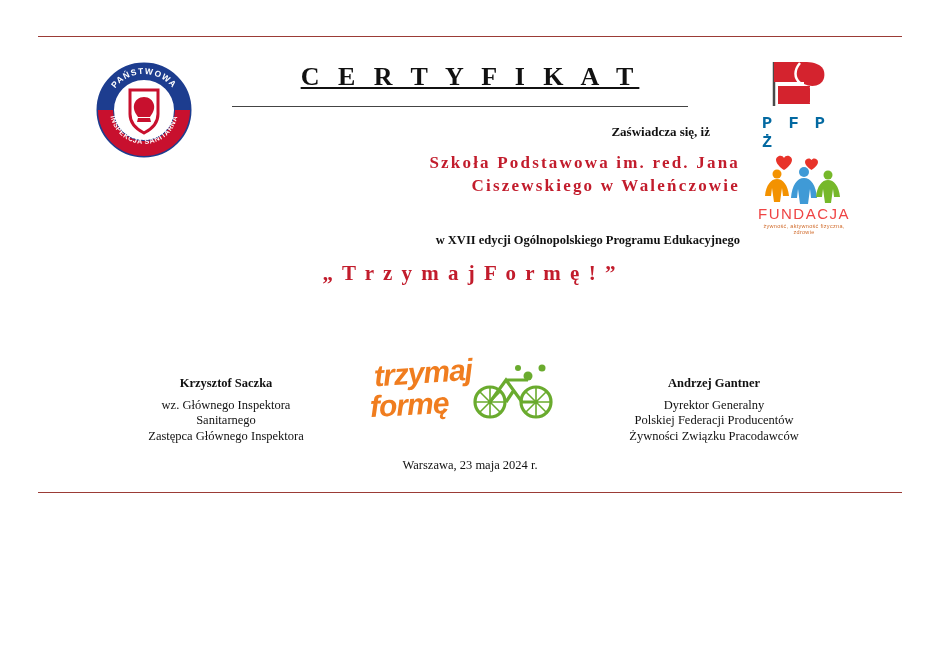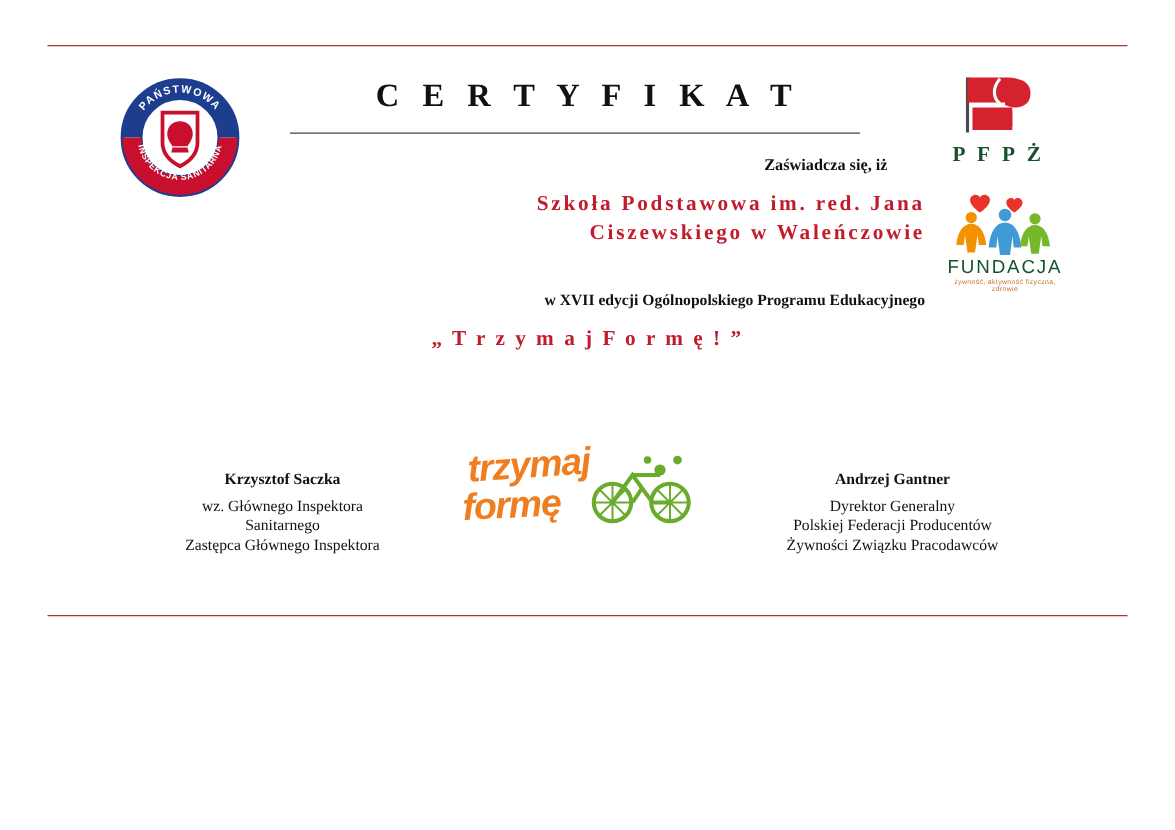--- a/index.html
+++ b/index.html
@@ -46,44 +46,44 @@
   
   .pfpz-logo {
     position: absolute;
     left: 758px;
     top: 60px;
     width: 92px;
     height: 78px;
   }
   .pfpz-mark { position: relative; width: 78px; height: 48px; margin-left: 6px; }
   .pfpz-text {
-    font-family: Liberation Serif, serif;
+    font-family: Liberation Mono, monospace;
     font-size: 17px;
     letter-spacing: 3px;
-    color: #14532d;
+    color: #0369a1;
     margin-top: 6px;
     margin-left: 4px;
     font-weight: 600;
   }
 
   
   .fundacja-logo {
     position: absolute;
     left: 752px;
     top: 152px;
     width: 104px;
     height: 80px;
     text-align: center;
   }
   .fundacja-mark { position: relative; width: 104px; height: 52px; }
   .fundacja-text {
     font-family: "Liberation Sans", sans-serif;
     font-size: 15px;
     letter-spacing: 1.5px;
-    color: #14532d;
+    color: #ef4444;
     margin-top: 1px;
   }
   .fundacja-sub {
     font-family: "Liberation Sans", sans-serif;
     font-size: 5.5px;
     letter-spacing: 0.3px;
     color: #d06a2a;
     margin-top: 1px;
   }
 
@@ -91,20 +91,21 @@
   .title {
     position: absolute;
     left: 230px;
     top: 62px;
     width: 480px;
     text-align: center;
     font-size: 26px;
     font-weight: bold;
     letter-spacing: 6px;
     color: #111;
+    text-decoration: underline;
   }
   .title-rule {
     position: absolute;
     left: 232px;
     top: 106px;
     width: 456px;
     height: 1px;
     background: #444;
   }
   .subtitle {
@@ -148,21 +149,21 @@
     font-size: 12.5px;
     font-weight: bold;
     color: #111;
   }
   .program-name {
     position: absolute;
     left: 230px;
     top: 261px;
     width: 480px;
     text-align: center;
-    font-size: 17px;
+    font-size: 21px;
     font-weight: bold;
     letter-spacing: 2px;
     color: #c21c2c;
   }
 
   
   .sig {
     position: absolute;
     text-align: center;
     font-size: 12.5px;
@@ -335,14 +336,15 @@
         </g>
         <g fill="#6aab2e">
           <circle cx="56" cy="16" r="4.5"></circle>
           <circle cx="70" cy="8" r="3.5"></circle>
           <circle cx="46" cy="8" r="3"></circle>
         </g>
       </svg>
     </div>
   </div>
 
+  <div class="place-date">Warszawa, 23 maja 2024 r.</div>
 
 </div>
 
 </body></html>

